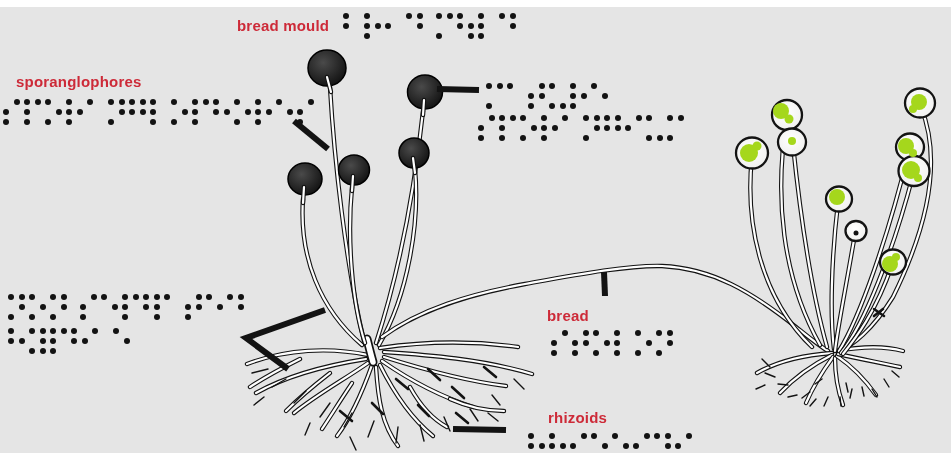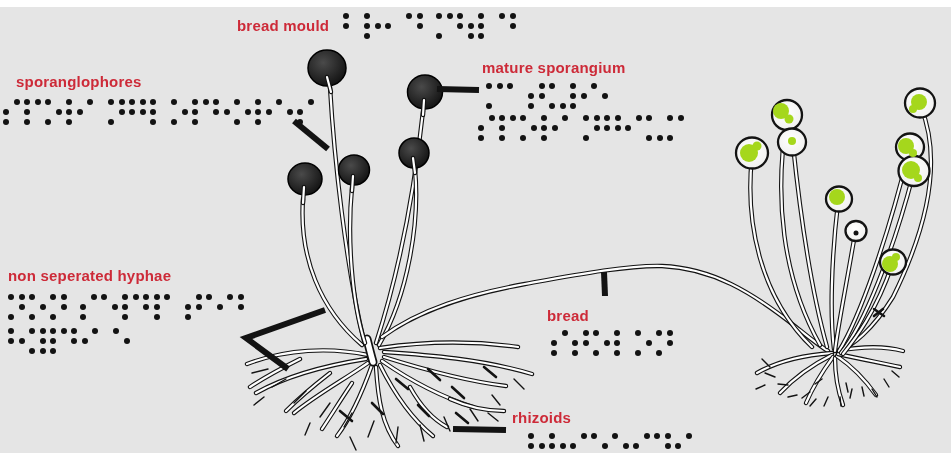--- a/index.html
+++ b/index.html
@@ -216,24 +216,22 @@
       <line class="pointer" x1="294" y1="114" x2="328" y2="142"></line>
       <line class="pointer" x1="437" y1="82" x2="479" y2="83"></line>
       <polyline class="pointer" points="325,303 246,331 288,362"></polyline>
       <line class="pointer" x1="604" y1="265" x2="605" y2="289"></line>
       <line class="pointer" stroke-width="7" x1="453" y1="422" x2="506" y2="423"></line>
     </g>
   </svg>
 
   <div class="label" style="left:237px;top:10px">bread mould</div>
   <div class="label" style="left:16px;top:66px">sporanglophores</div>
-  <div class="label" style="left:482px;top:52px">mature sporangium</div>
-  <div class="label" style="left:8px;top:260px">non seperated hyphae</div>
   <div class="label" style="left:547px;top:300px">bread</div>
-  <div class="label" style="left:512px;top:402px">rhizoids</div>
+  <div class="label" style="left:548px;top:402px">rhizoids</div>
 
   <div class="braille" style="left:343px;top:6px">
       <span class="bcell">
         <span class="bdot on"></span>
         <span class="bdot"></span>
         <span class="bdot on"></span>
         <span class="bdot"></span>
         <span class="bdot"></span>
         <span class="bdot"></span>
       </span>

